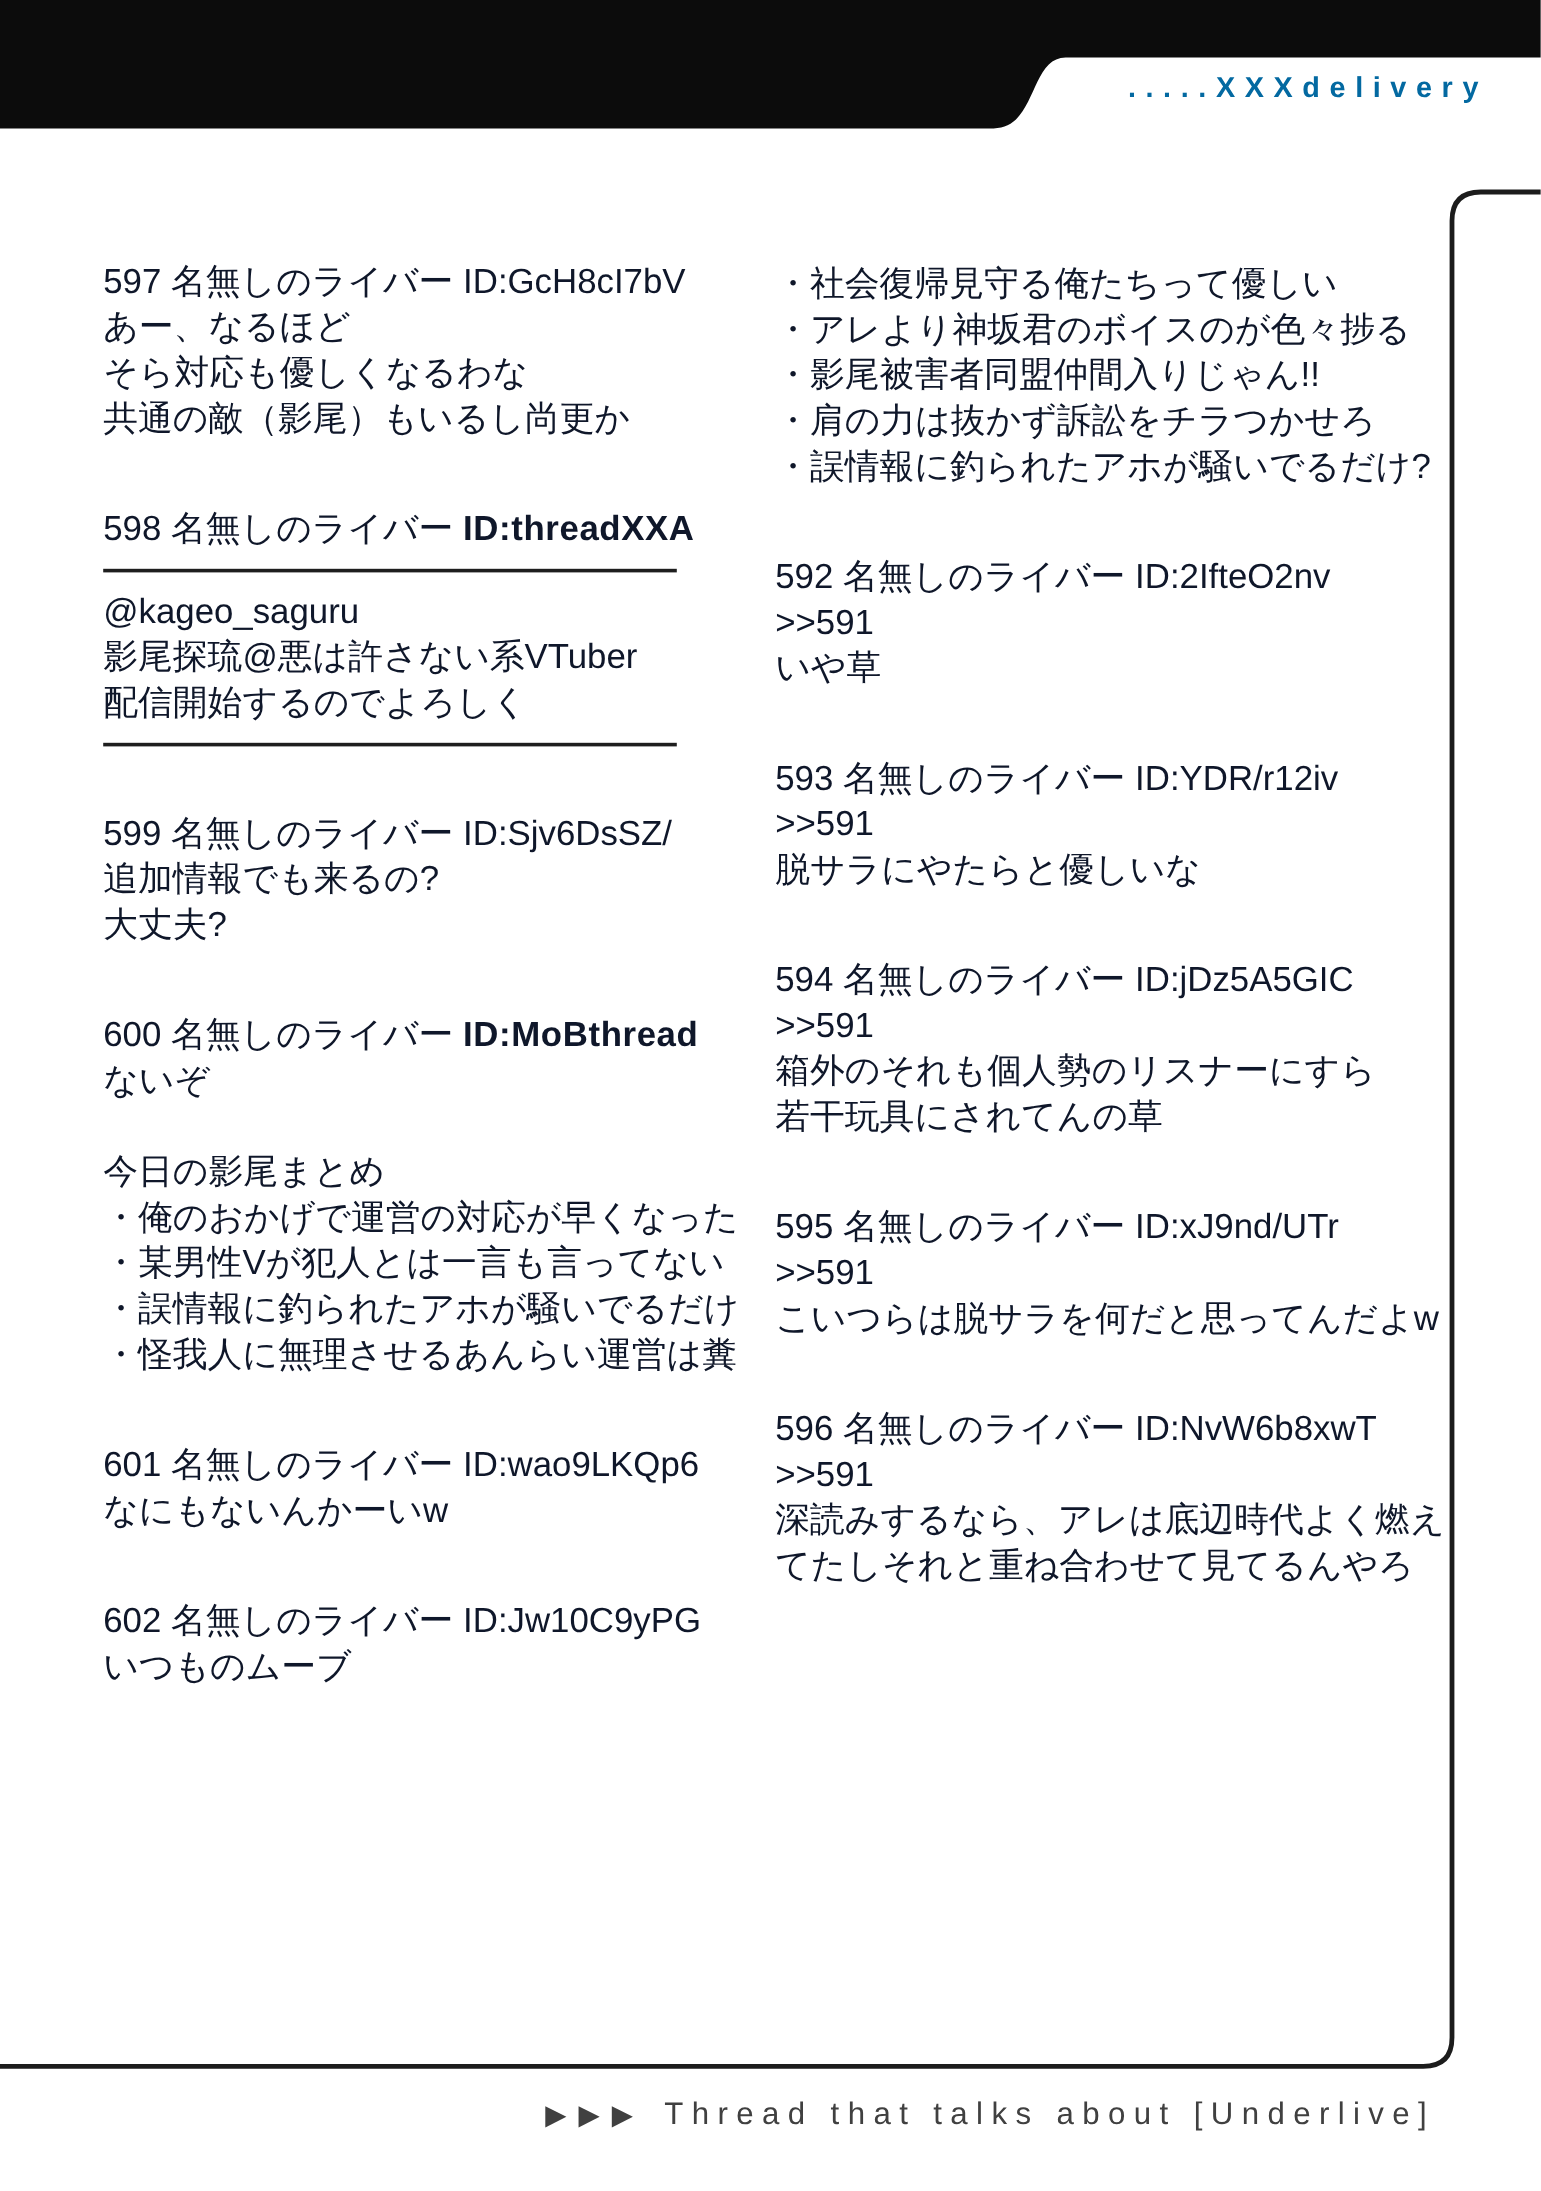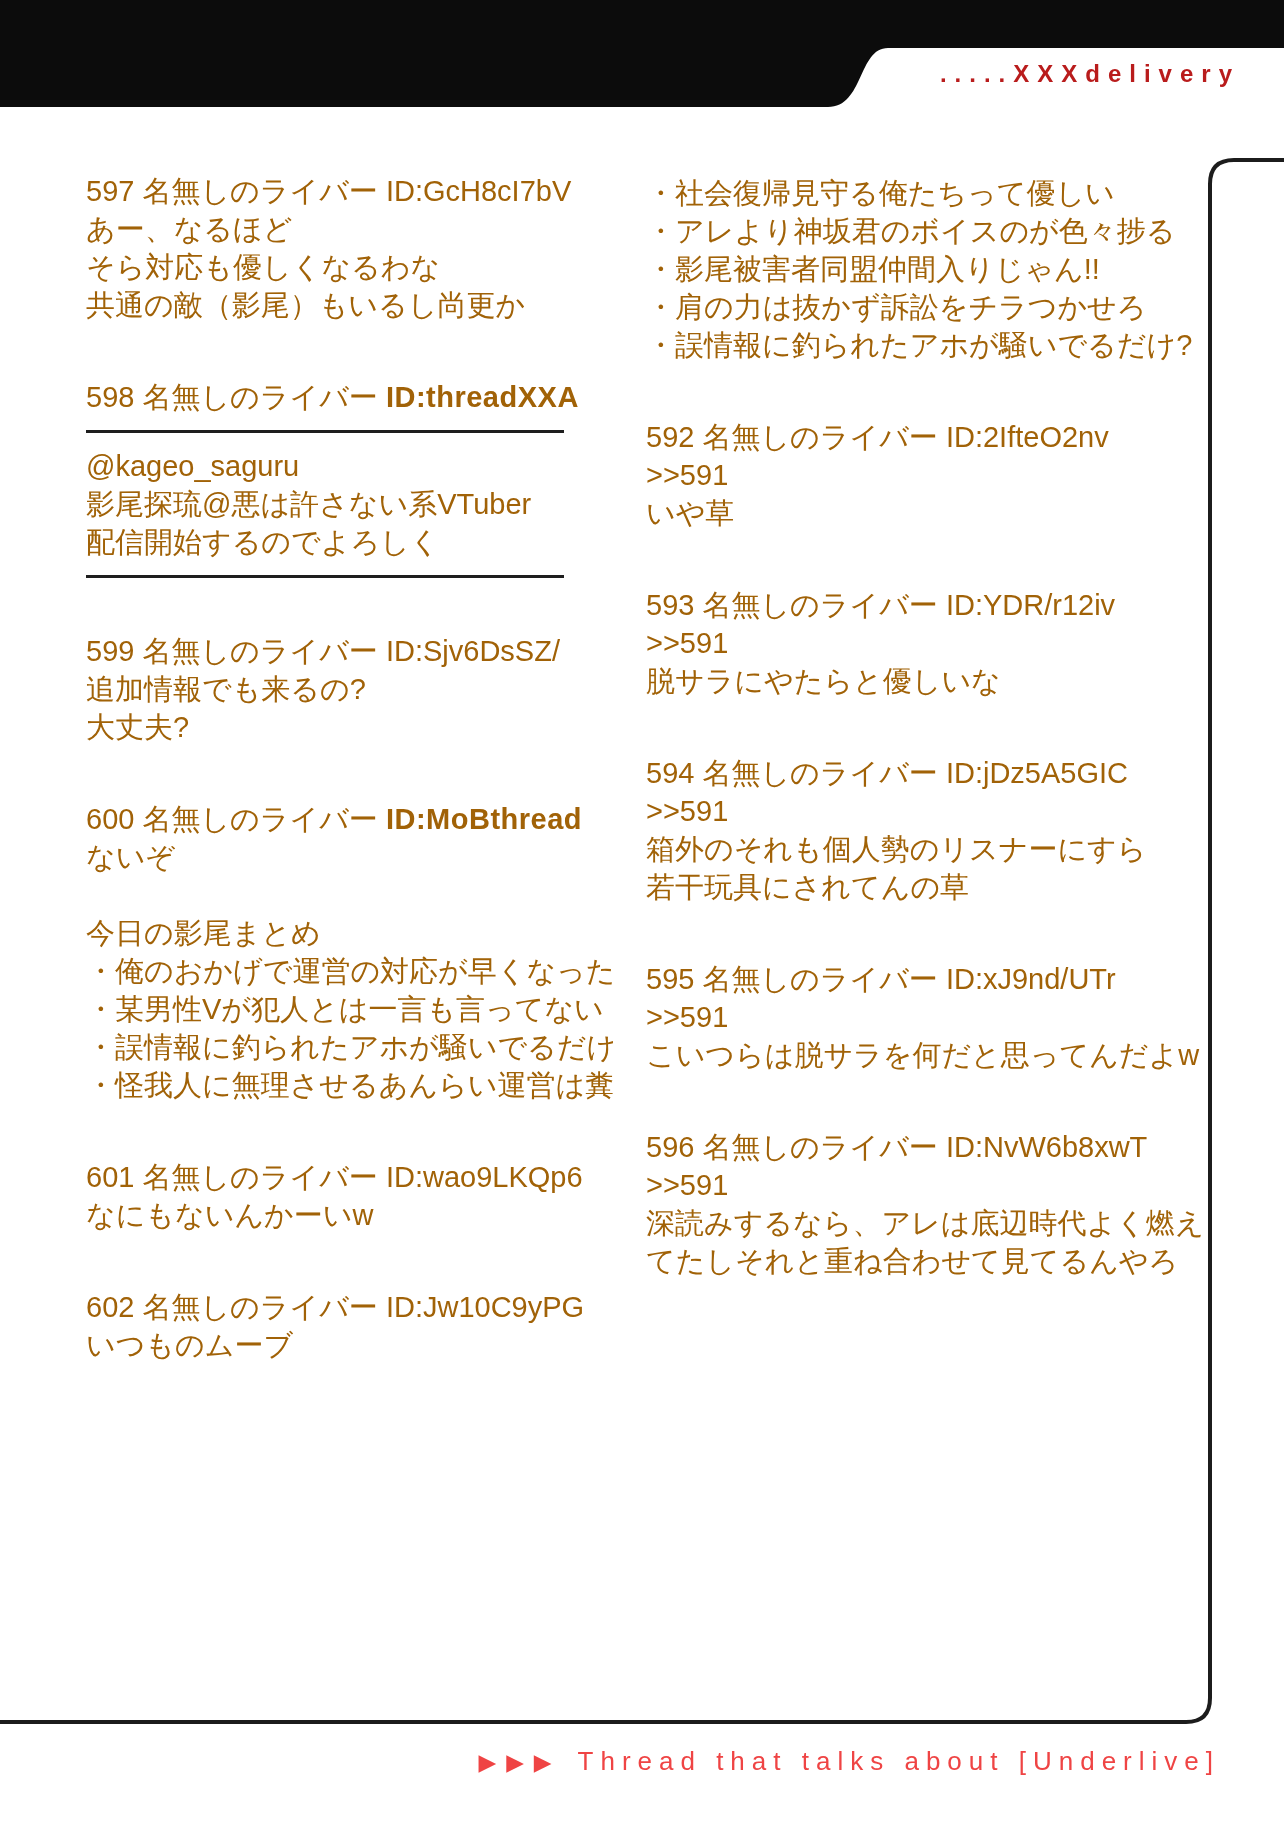--- a/index.html
+++ b/index.html
@@ -8,41 +8,41 @@
     background:#ffffff;
     font-family:"Liberation Sans","DejaVu Sans",sans-serif;
     color:#1e1e1e;
     -webkit-font-smoothing:antialiased;
   }
   
   .top-banner{position:absolute;left:0;top:0;width:1284px;height:110px;}
   .top-banner svg{display:block;}
   .brand{
     position:absolute;top:60px;right:44px;
-    font-size:24px;font-weight:600;letter-spacing:8px;color:#b91c1c;
+    font-size:24px;font-weight:600;letter-spacing:8px;color:#0369a1;
     white-space:nowrap;
   }
   
   .frame{position:absolute;left:0;top:0;width:1284px;height:1826px;pointer-events:none;}
   
-  .column{position:absolute;width:540px;font-size:29px;line-height:38px;color:#a16207;}
+  .column{position:absolute;width:540px;font-size:29px;line-height:38px;color:#0f172a;margin-top:44px;}
   #col-left{left:86px;top:172px;width:520px;}
   #col-right{left:646px;top:174px;width:545px;}
   .post{margin-bottom:54px;}
   .post-header{white-space:nowrap;}
   .post-id.bold{font-weight:700;letter-spacing:0.5px;}
   .post-line,.tweet-line{white-space:nowrap;}
   .tweet-divider{
     border:none;border-top:3px solid #1e1e1e;
     width:478px;margin:14px 0 14px 0;
   }
   
   .footer{
-    position:absolute;top:1746px;right:64px;
-    white-space:nowrap;color:#ef4444;
+    position:absolute;top:1746px;right:88px;
+    white-space:nowrap;color:#404040;
     font-size:26px;letter-spacing:7px;font-weight:500;
   }
   .footer .arrows{font-size:23px;letter-spacing:10px;margin-right:16px;}
 </style>
 </head>
 <body>
 
 <div class="top-banner">
   <svg width="1284" height="110" viewBox="0 0 1284 110" aria-hidden="true">
     <path d="M0,0 H1284 V48 H888 C858,48 864,107 828,107 H0 Z" fill="#0c0c0c"></path>

